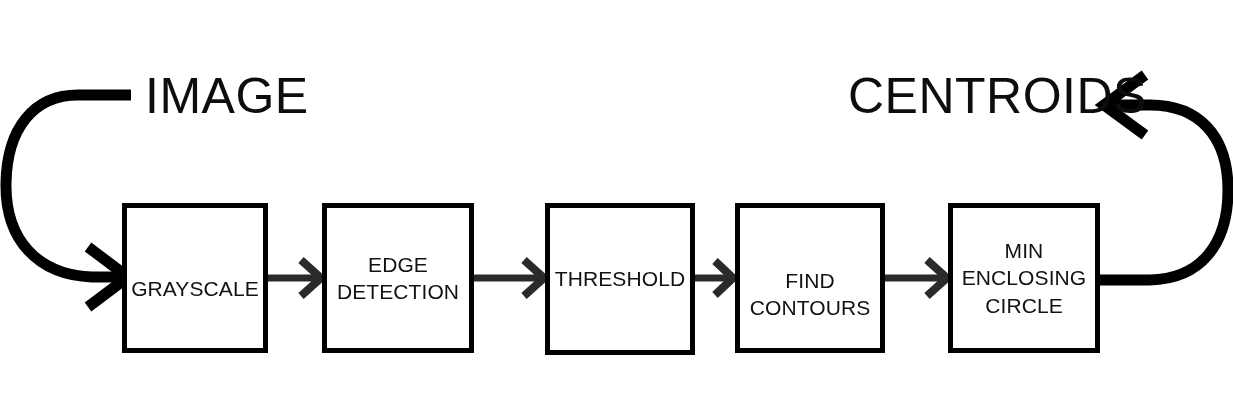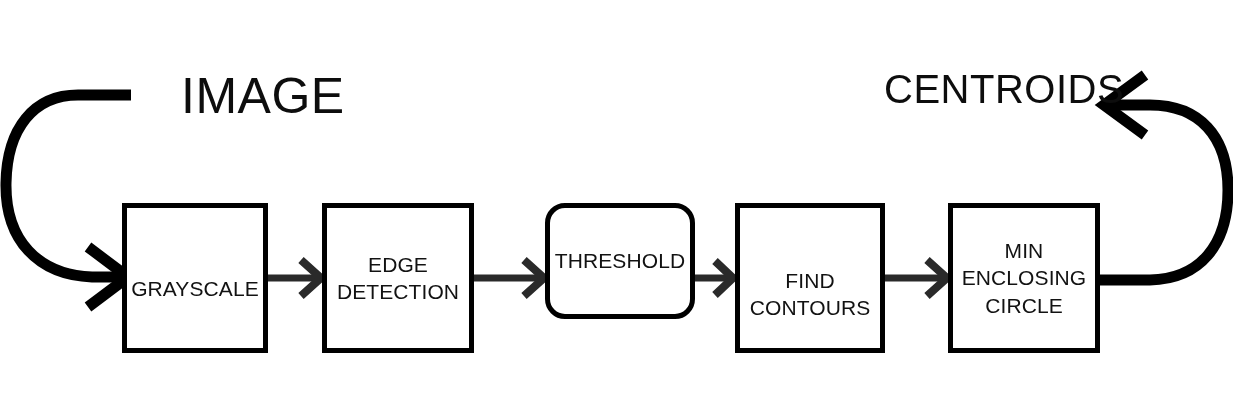--- a/index.html
+++ b/index.html
@@ -40,21 +40,20 @@
     width: 100%;
     white-space: pre-line;
     font-weight: 400;
   }
   .endpoint-label {
     position: absolute;
     color: #0d0d0d;
     font-weight: 400;
     white-space: nowrap;
     letter-spacing: 0.5px;
-    margin-left: 36px;
   }
 </style>
 </head>
 <body>
 
 <div id="canvas">
 
   <svg id="flow-svg" viewBox="0 0 1233 417" xmlns="http://www.w3.org/2000/svg">
 
     <g>
@@ -93,32 +92,32 @@
                C 1200 279 1228 245 1228 190
                C 1228 136 1199 105 1150 105
                L 1112 105" fill="none" stroke="#000000" stroke-width="11" stroke-linecap="butt" stroke-linejoin="round"></path>
 
       <path d="M 1145 75 L 1104 105 L 1145 135" fill="none" stroke="#000000" stroke-width="11" stroke-linecap="butt" stroke-linejoin="miter"></path>
     </g>
   </svg>
 
   <div class="endpoint-label" id="label-image" style="left:145px; top:67px; font-size:50px;">IMAGE</div>
 
-  <div class="endpoint-label" id="label-centroids" style="left:848px; top:67px; font-size:40px;">CENTROIDS</div>
+  <div class="endpoint-label" id="label-centroids" style="left:848px; top:67px; font-size:50px;">CENTROIDS</div>
 
   <div class="proc-box" id="box-0" style="left:122px; top:203px; width:146px; height:150px;">
     <span class="proc-box-label" style="font-size:21px;margin-top:22px;">GRAYSCALE</span>
   </div>
 
   <div class="proc-box" id="box-1" style="left:322px; top:203px; width:152px; height:150px;">
     <span class="proc-box-label" style="font-size:21px;">EDGE
 DETECTION</span>
   </div>
 
-  <div class="proc-box" id="box-2" style="left:545px; top:203px; width:150px; height:116px;border-radius:20px;">
+  <div class="proc-box" id="box-2" style="left:545px; top:203px; width:150px; height:152px;">
     <span class="proc-box-label" style="font-size:21px;">THRESHOLD</span>
   </div>
 
   <div class="proc-box" id="box-3" style="left:735px; top:203px; width:150px; height:150px;">
     <span class="proc-box-label" style="font-size:21px;margin-top:32px;">FIND
 CONTOURS</span>
   </div>
 
   <div class="proc-box" id="box-4" style="left:948px; top:203px; width:152px; height:150px;">
     <span class="proc-box-label" style="font-size:21px;">MIN

